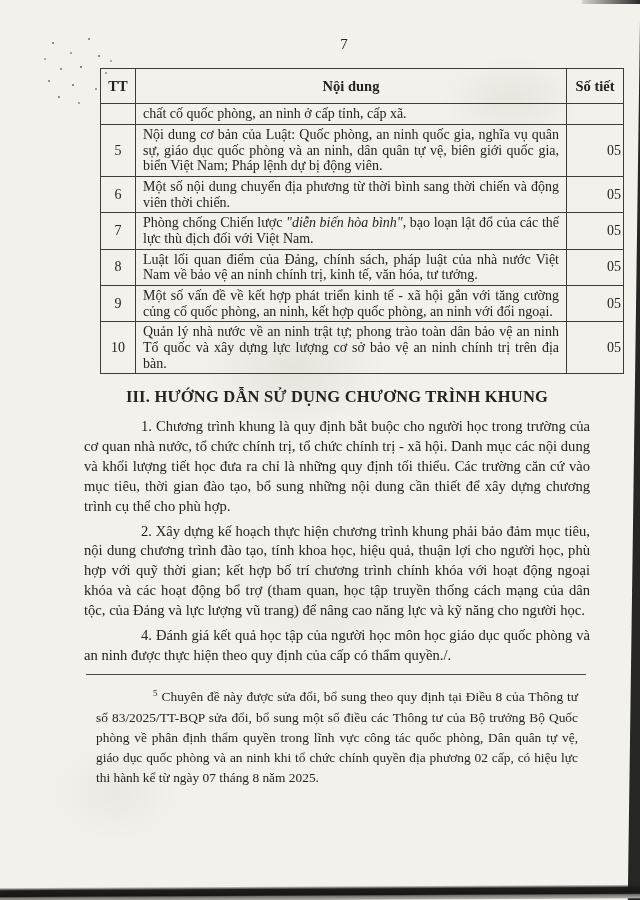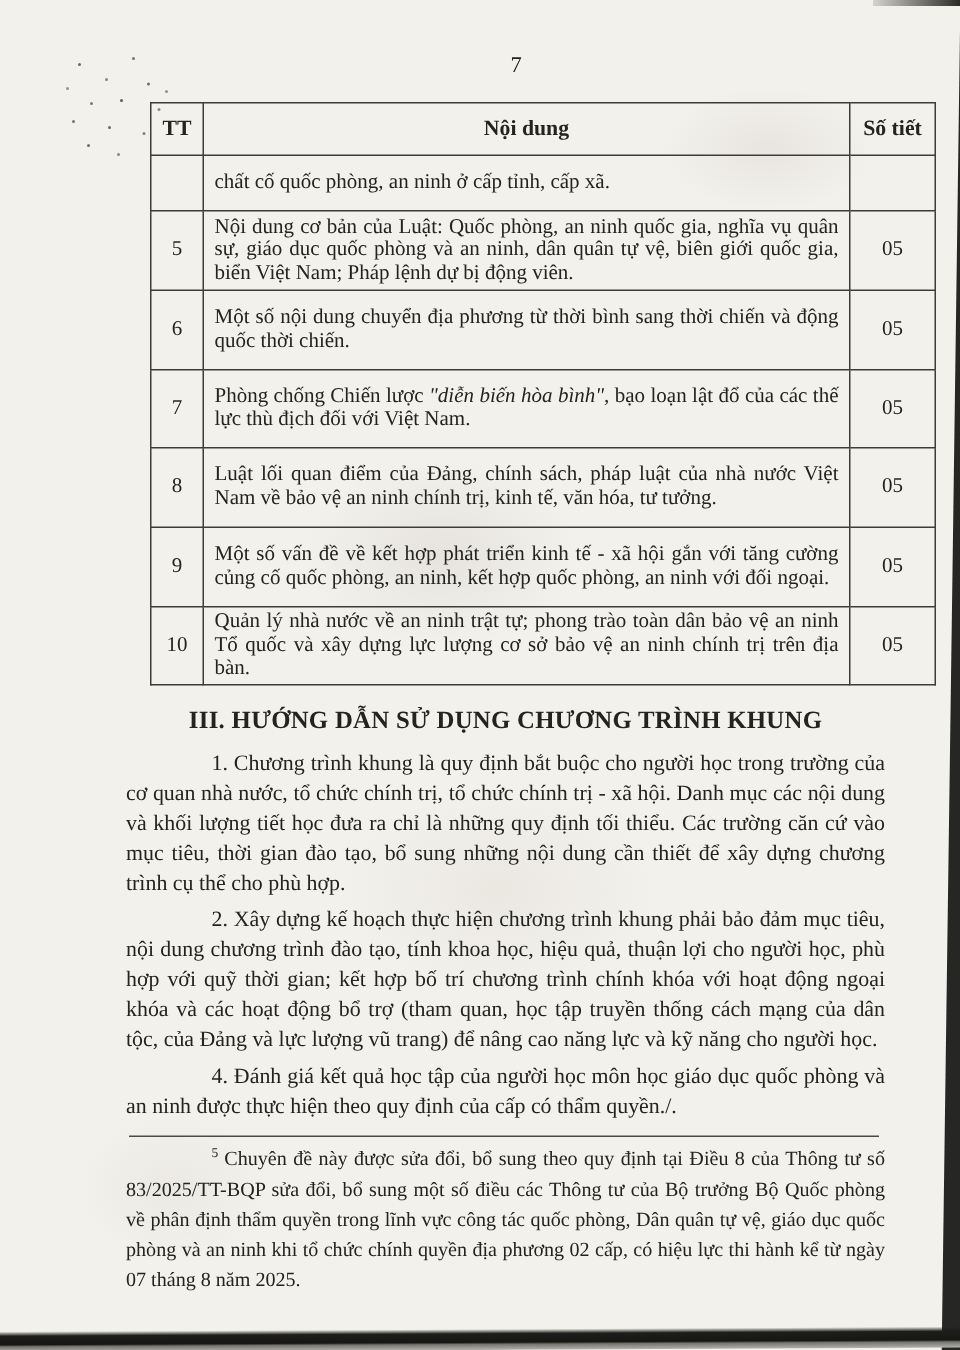--- a/index.html
+++ b/index.html
@@ -29,26 +29,26 @@
     background:linear-gradient(to bottom,rgba(0,0,0,0) 0,rgba(0,0,0,0) 18%,#1d1d1b 36%,#161614 70%,#77756f 78%,#b3b1ab 100%);
     transform:rotate(-.3deg);}
   
   .content{position:absolute;left:84px;top:36px;width:506px;}
   .page-number{text-align:center;font-size:15px;padding-left:14px;margin-bottom:15px;}
   table.doc{border-collapse:collapse;margin-left:16px;width:524px;font-size:14px;line-height:1.12;}
   table.doc th,table.doc td{border:1px solid #3c3c38;vertical-align:middle;}
   table.doc th{font-weight:bold;font-size:14.5px;padding:9px 4px;text-align:center;}
   td.tt{width:30px;text-align:center;padding:2px 2px;}
   td.nd{padding:2px 7px;text-align:justify;}
-  td.st{width:52px;text-align:center;padding:18px 2px;}
+  td.st{width:52px;text-align:right;padding:2px 2px;}
   .italic{font-style:italic;}
   .section-heading{margin:13px 0 10px 0;text-align:center;font-size:16.5px;font-weight:bold;letter-spacing:.2px;}
   .body-para{margin:0 0 5px 0;font-size:14.6px;line-height:1.36;text-align:justify;text-indent:57px;}
   .footnote-sep{border:none;border-top:1px solid #4a4a46;margin:9px 0 4px 2px;width:500px;}
-  .footnote{margin:0;font-size:13.4px;line-height:1.49;text-align:justify;text-indent:57px;}
+  .footnote{margin:12px;font-size:13.4px;line-height:1.49;text-align:justify;text-indent:57px;}
   .footnote sup{font-size:9px;margin-right:4px;}
 </style>
 </head>
 <body>
 
 <div class="page">
   <div class="speckles"></div>
   <div class="edge-top-right"></div>
   <div class="edge-right"></div>
   <div class="edge-bottom"></div>
@@ -70,21 +70,21 @@
           <td class="nd">chất cố quốc phòng, an ninh ở cấp tỉnh, cấp xã.</td>
           <td class="st"></td>
         </tr>
         <tr>
           <td class="tt">5</td>
           <td class="nd">Nội dung cơ bản của Luật: Quốc phòng, an ninh quốc gia, nghĩa vụ quân sự, giáo dục quốc phòng và an ninh, dân quân tự vệ, biên giới quốc gia, biển Việt Nam; Pháp lệnh dự bị động viên.</td>
           <td class="st">05</td>
         </tr>
         <tr>
           <td class="tt">6</td>
-          <td class="nd">Một số nội dung chuyển địa phương từ thời bình sang thời chiến và động quốc thời chiến.</td>
+          <td class="nd">Một số nội dung chuyển địa phương từ thời bình sang thời chiến và động viên thời chiến.</td>
           <td class="st">05</td>
         </tr>
         <tr>
           <td class="tt">7</td>
           <td class="nd"><span>Phòng chống Chiến lược </span><span class="italic">"diễn biến hòa bình"</span><span>, bạo loạn lật đổ của các thế lực thù địch đối với Việt Nam.</span></td>
           <td class="st">05</td>
         </tr>
         <tr>
           <td class="tt">8</td>
           <td class="nd">Luật lối quan điểm của Đảng, chính sách, pháp luật của nhà nước Việt Nam về bảo vệ an ninh chính trị, kinh tế, văn hóa, tư tưởng.</td>

